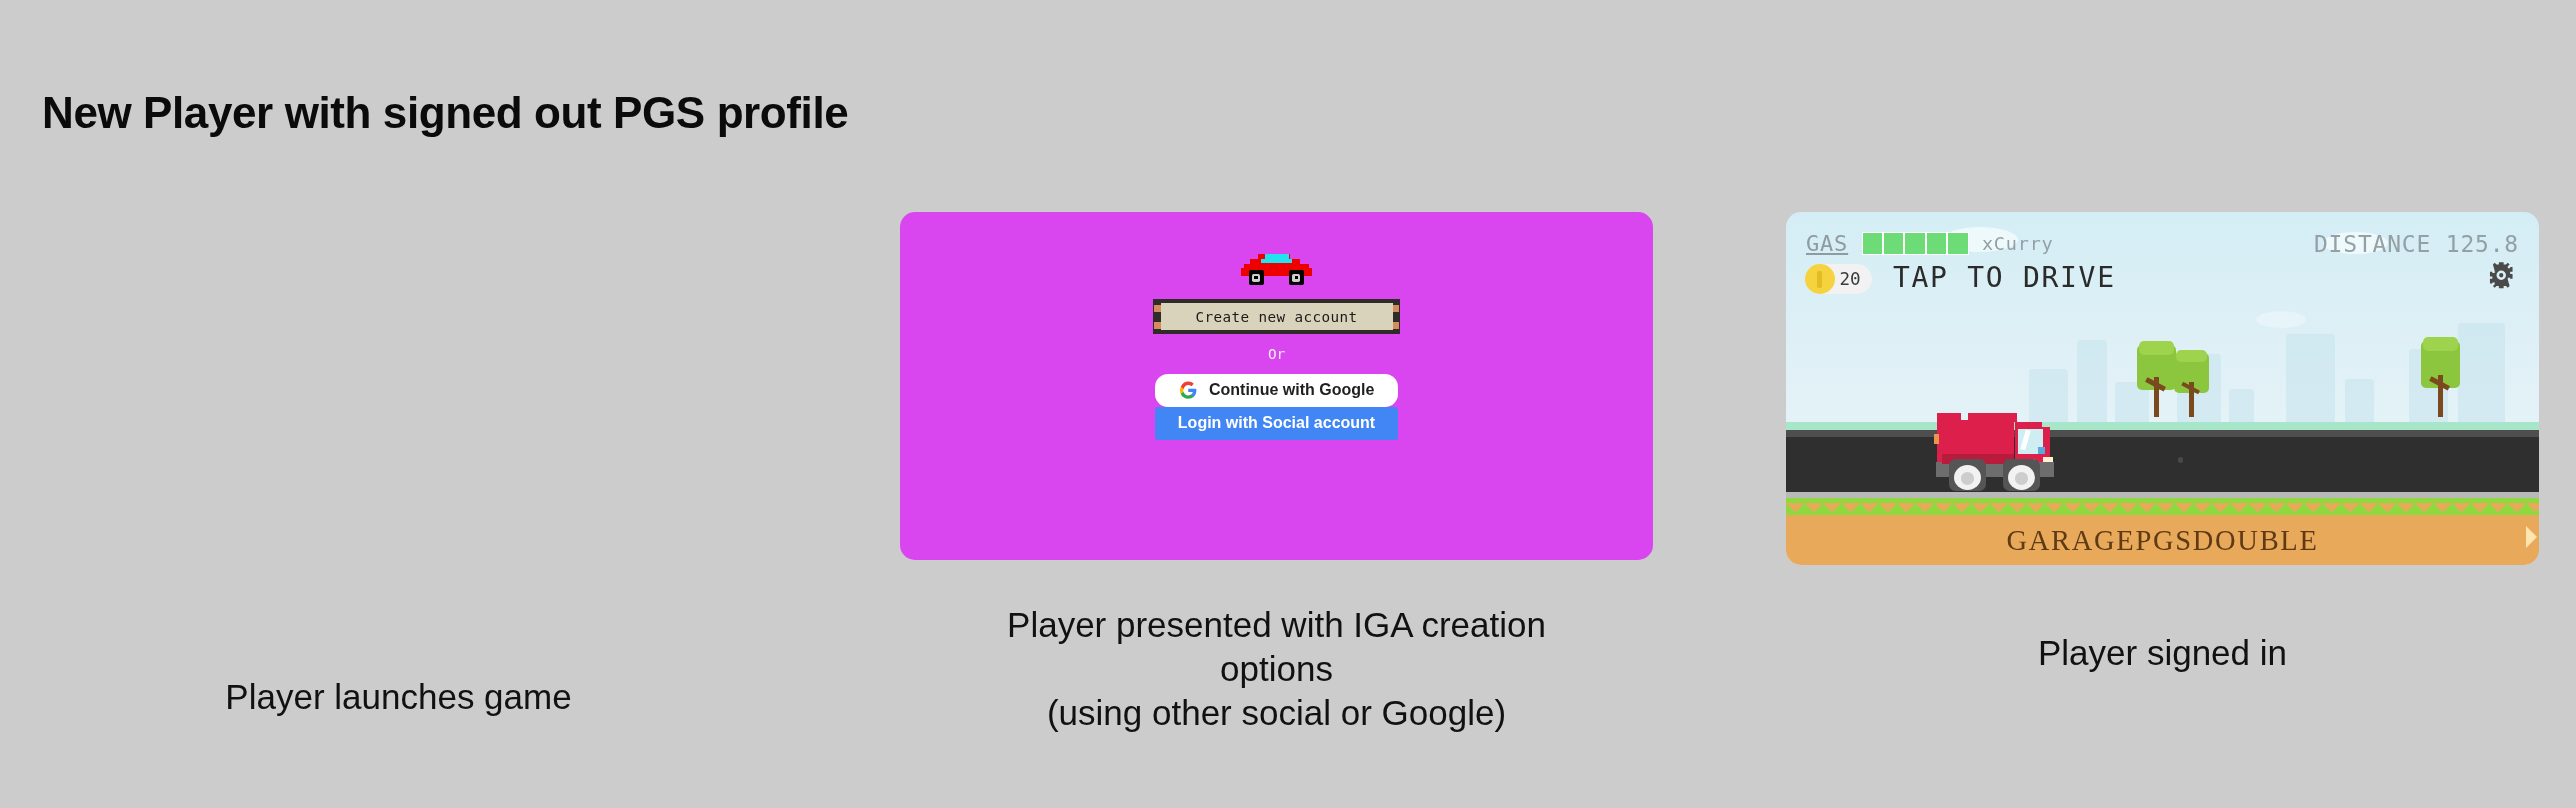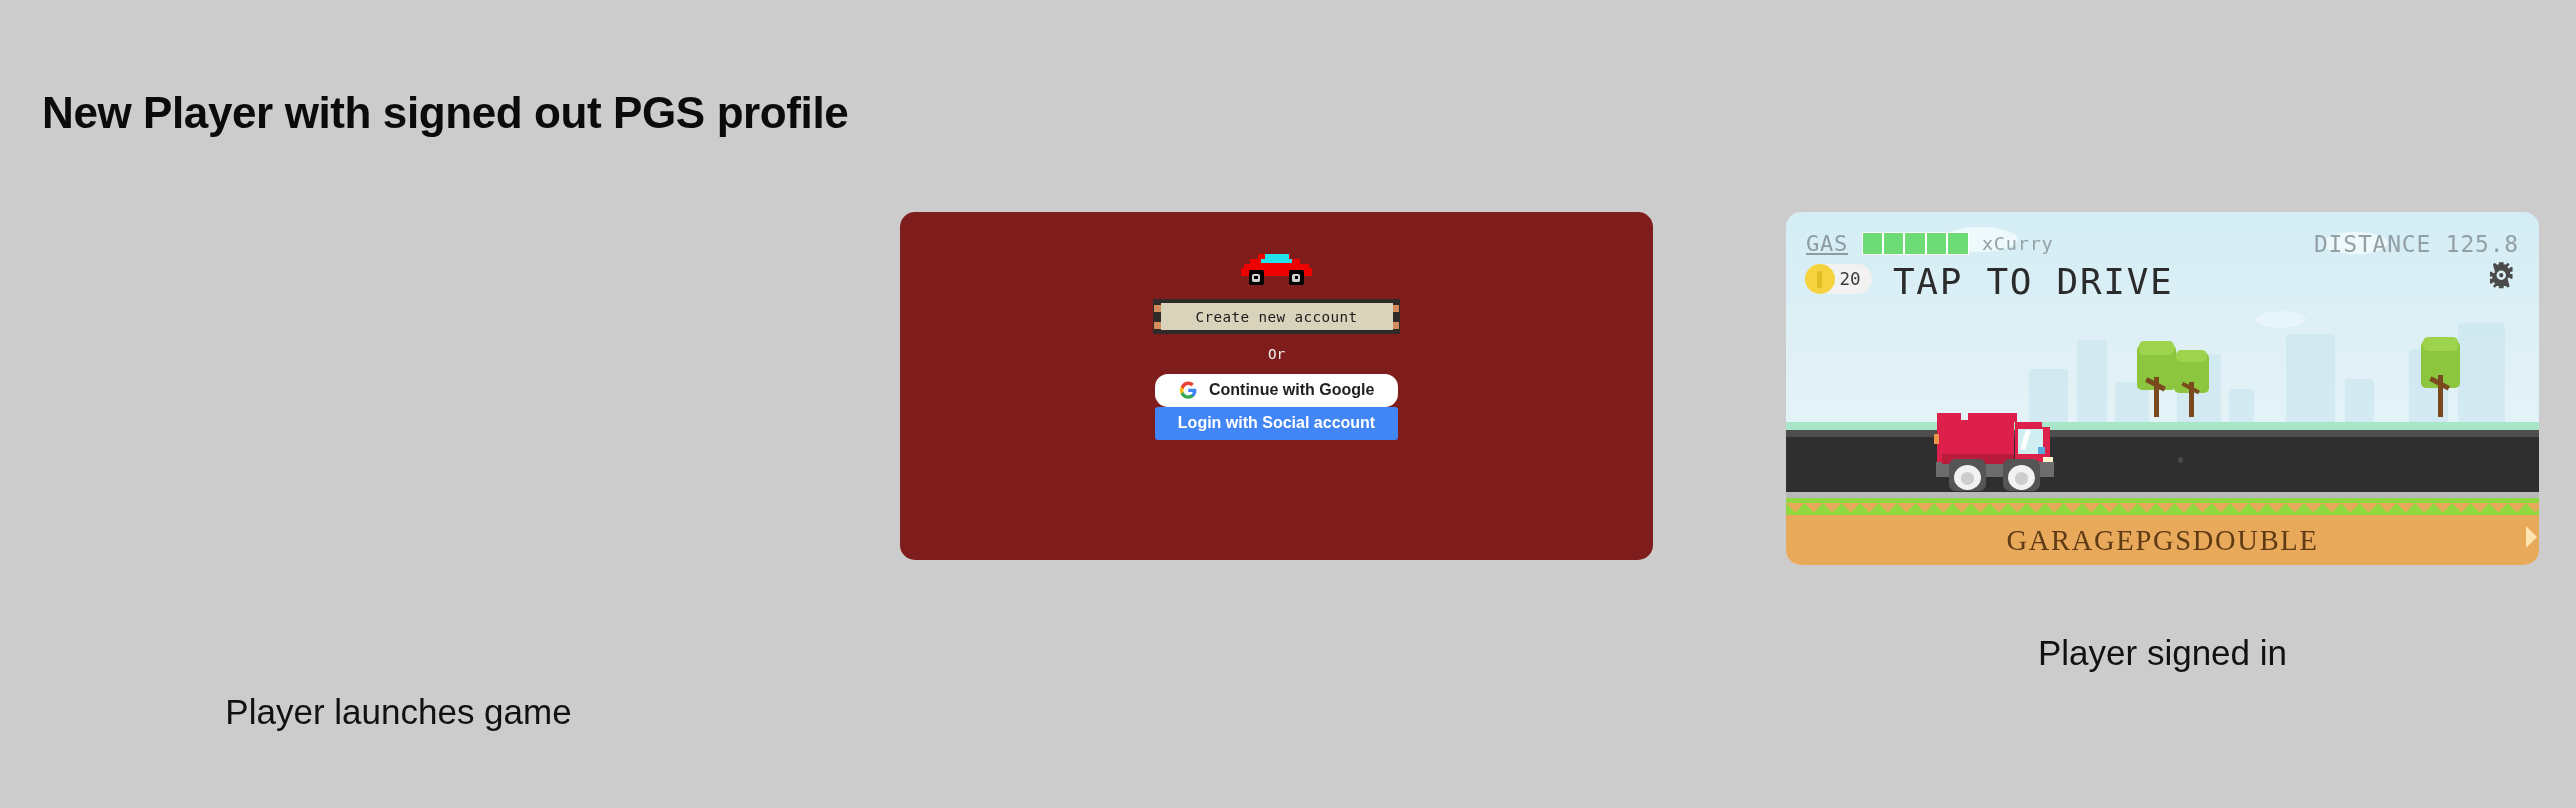--- a/index.html
+++ b/index.html
@@ -12,21 +12,21 @@
   .page { position: relative; width: 2576px; height: 809px; background: #cccccc; }
 
   .page-title {
     position: absolute; left: 42px; top: 88px;
     font-size: 44px; font-weight: bold; color: #0b0b0b;
     letter-spacing: -0.4px;
   }
 
   
   .panel { position: absolute; border-radius: 15px; overflow: hidden; }
-  .panel-dark { background: #7f1d1d; }
+  .panel-dark { background: #d946ef; }
 
   .caption {
     position: absolute; text-align: center;
     font-size: 35px; color: #111111; line-height: 1.25;
   }
 
   
   #panel-splash { left: 22px; top: 217px; width: 753px; height: 348px; }
   .splash-inner {
     width: 100%; height: 100%;
@@ -134,21 +134,21 @@
     width: 5px; height: 17px; background: #e3bb22; border-radius: 1.7px;
   }
   .coin-count {
     margin-left: 5px; font-family: "DejaVu Sans Mono", monospace;
     font-size: 17.6px; color: #3b3b3b;
   }
 
   .tap-line1 {
     position: absolute; left: 107px; top: 49px;
     font-family: "DejaVu Sans Mono", monospace;
-    font-size: 36px; color: #2b2b2b; letter-spacing: 1.7px;
+    font-size: 28px; color: #2b2b2b; letter-spacing: 1.7px;
   }
   .tap-line2 {
     position: absolute; left: 54px; top: 99px;
     font-family: "DejaVu Sans Mono", monospace;
     font-size: 36px; color: #2b2b2b; letter-spacing: 1.7px;
   }
 
   .gear-icon { position: absolute; right: 23.5px; top: 49px; width: 28.5px; height: 28.5px; }
 
   .tree { position: absolute; image-rendering: pixelated; }
@@ -185,21 +185,21 @@
     padding: 0 23.5px;
     font-family: Liberation Serif, serif;
     font-size: 28.5px; color: #5e3a15; letter-spacing: 1.7px;
   }
   .nav-arrow {
     position: absolute; right: 1.7px; bottom: 17px;
     width: 0; height: 0; border-top: 11.8px solid transparent;
     border-bottom: 11.8px solid transparent; border-left: 11.8px solid #ffe6b0;
   }
 
-  #caption-1 { left: 22px; top: 690px; width: 753px; }
+  #caption-1 { left: 22px; top: 675px; width: 753px; }
   #caption-2 { left: 900px; top: 603px; width: 753px; }
   #caption-3 { left: 1786px; top: 631px; width: 753px; }
 </style>
 </head>
 <body>
 
 <div class="page">
 
   <div class="page-title">New Player with signed out PGS profile</div>
 
@@ -244,20 +244,25 @@
         </span>
         <span class="btn-google-label">Continue with Google</span>
       </div>
 
       <div class="btn-social">
         <span class="btn-social-label">Login with Social account</span>
       </div>
     </div>
   </div>
 
+  <div class="caption" id="caption-2">
+    <div>Player presented with IGA creation</div>
+    <div>options</div>
+    <div>(using other social or Google)</div>
+  </div>
 
   <div class="panel" id="panel-game">
     <div class="game-scene">
 
       <div class="cloud" style="left:156px; top:15px;  width:76px;  height:25px;"></div>
       <div class="cloud" style="left:537px; top:20px;  width:65px;  height:22px;"></div>
       <div class="cloud" style="left:470px; top:99px; width:50px;  height:17px; opacity:.5;"></div>
 
       <div class="skyline">
         <div class="bldg" style="left:243px; width:39px;  height:72px;"></div>

